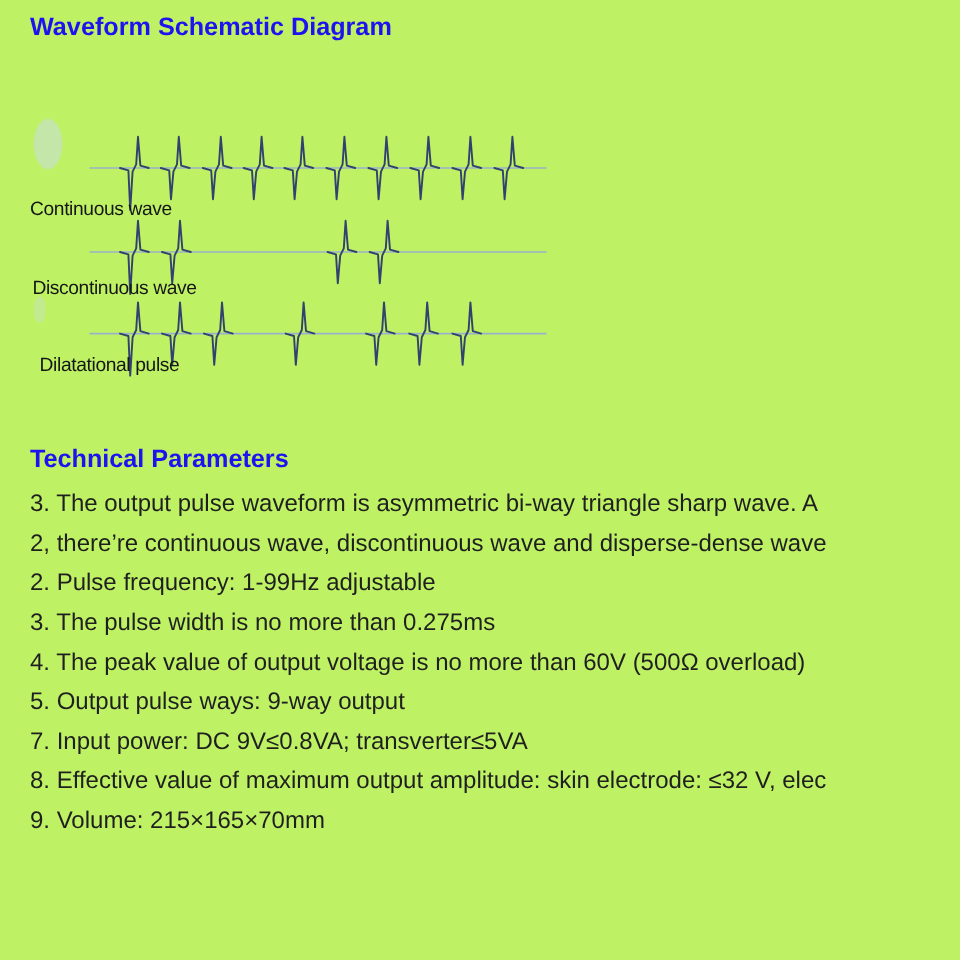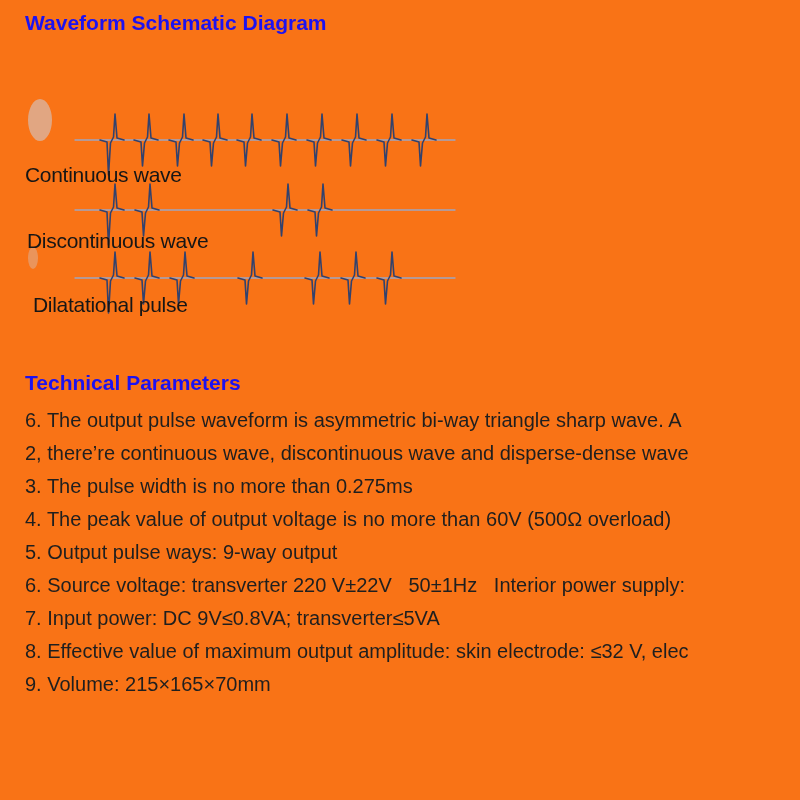--- a/index.html
+++ b/index.html
@@ -5,21 +5,21 @@
   html, body {
     margin: 0;
     padding: 0;
     background: #ffffff;
     font-family: "Liberation Sans", sans-serif;
   }
   .page {
     position: relative;
     width: 800px;
     height: 800px;
-    background: #f97316;
+    background: #bef264;
     overflow: hidden;
   }
   .page-title {
     position: absolute;
     left: 25px;
     top: 11px;
     margin: 0;
     font-size: 21px;
     line-height: 24px;
     font-weight: bold;
@@ -45,21 +45,21 @@
     height: 800px;
     pointer-events: none;
   }
   .wave-svg {
     position: absolute;
     left: 0;
     top: 0;
   }
   .wave-label {
     position: absolute;
-    font-size: 21px;
+    font-size: 16px;
     line-height: 18px;
     color: var(--label-color, #161616);
     letter-spacing: -0.3px;
     white-space: pre;
   }
   .wave-label-0 { left: 25px; top: 166px; }
   .wave-label-1 { left: 27px; top: 232px; }
   .wave-label-2 { left: 33px; top: 296px; }
   .params {
     position: absolute;
@@ -113,24 +113,24 @@
         <path d="M 377 278 L 384 280 L 385.5 304 L 387.5 281 L 390.5 275 L 392 252 L 394 276 L 401 278" fill="none" stroke="#32426e" stroke-width="1.6" stroke-linejoin="round" stroke-linecap="round"></path>
       </svg>
     <div class="wave-label wave-label-0">Continuous wave</div>
     <div class="wave-label wave-label-1">Discontinuous wave</div>
     <div class="wave-label wave-label-2">Dilatational pulse</div>
   </div>
 
   <h2 class="section-title">Technical Parameters</h2>
 
   <div class="params">
-    <div class="param-line">6. The output pulse waveform is asymmetric bi-way triangle sharp wave. A</div>
+    <div class="param-line">3. The output pulse waveform is asymmetric bi-way triangle sharp wave. A</div>
     <div class="param-line">2, there’re continuous wave, discontinuous wave and disperse-dense wave</div>
+    <div class="param-line">2. Pulse frequency: 1-99Hz adjustable</div>
     <div class="param-line">3. The pulse width is no more than 0.275ms</div>
     <div class="param-line">4. The peak value of output voltage is no more than 60V (500Ω overload)</div>
     <div class="param-line">5. Output pulse ways: 9-way output</div>
-    <div class="param-line">6. Source voltage: transverter 220 V±22V   50±1Hz   Interior power supply:</div>
     <div class="param-line">7. Input power: DC 9V≤0.8VA; transverter≤5VA</div>
     <div class="param-line">8. Effective value of maximum output amplitude: skin electrode: ≤32 V, elec</div>
     <div class="param-line">9. Volume: 215×165×70mm</div>
   </div>
 
 </div>
 
 </body></html>

